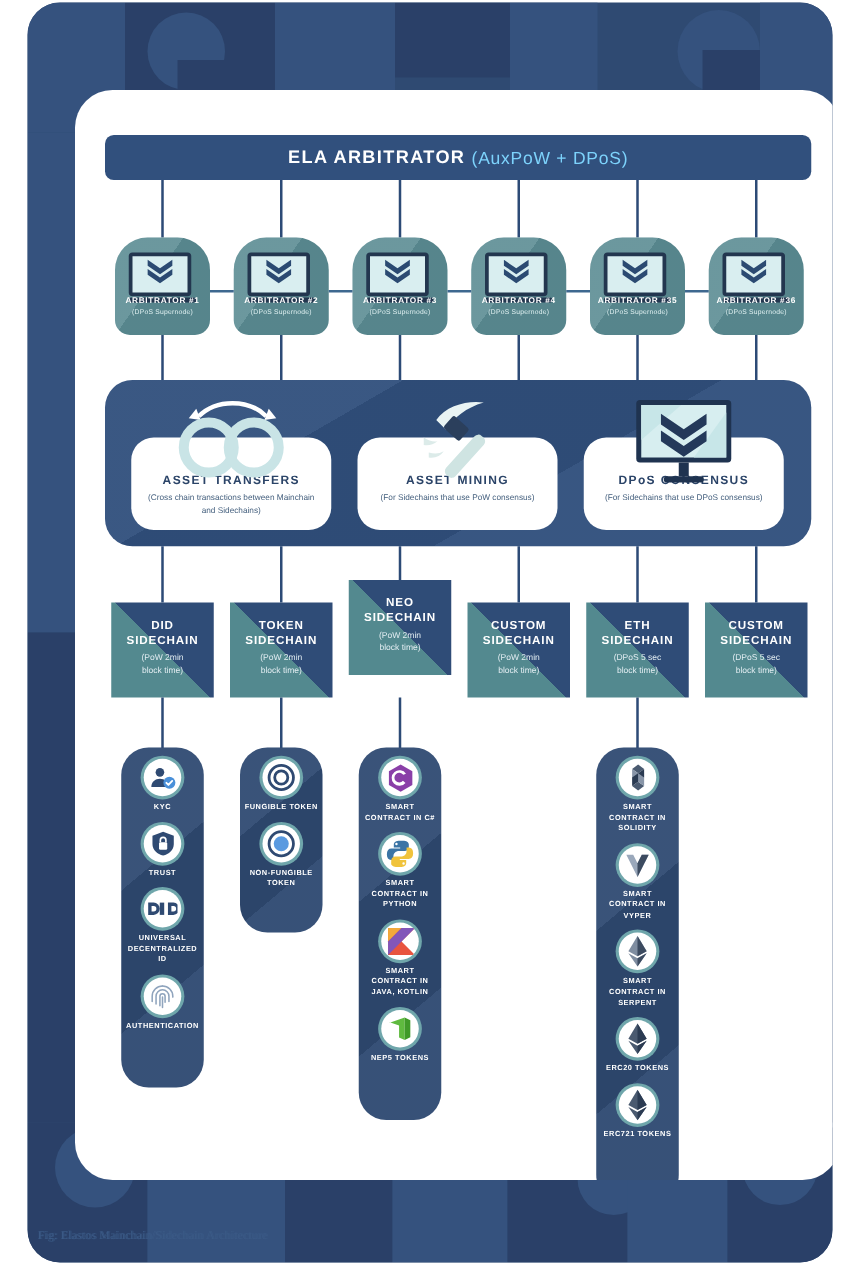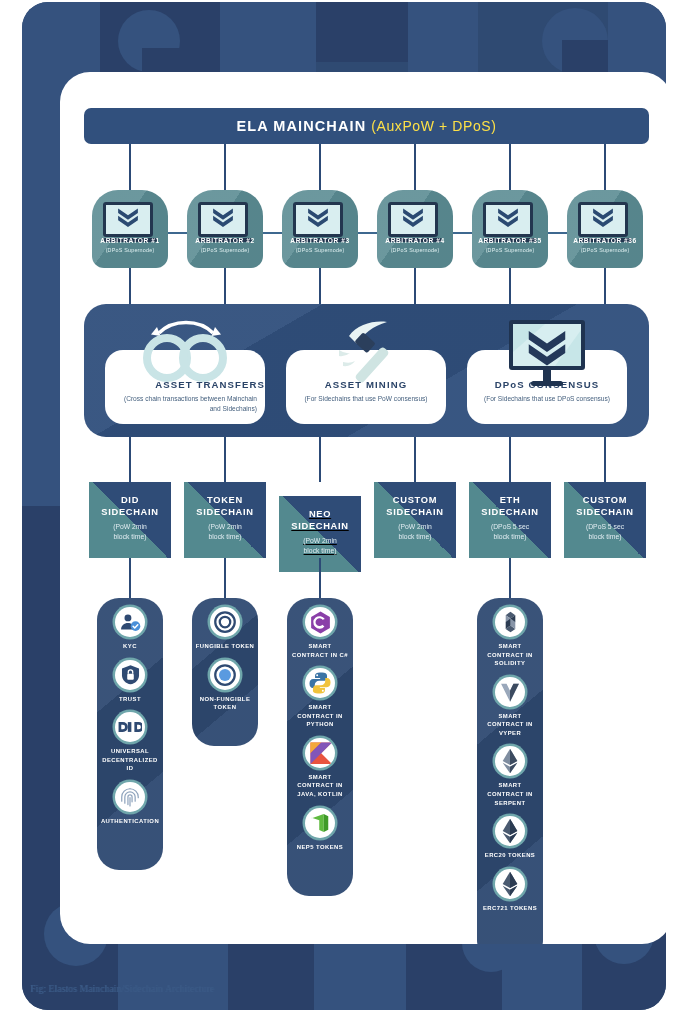--- a/index.html
+++ b/index.html
@@ -25,21 +25,21 @@
   }
 
   
   #mainchain{
     position:absolute;left:24px;top:36px;width:565px;height:36px;
     background:#31507d;border-radius:7px;
     display:flex;align-items:center;justify-content:center;
     color:#ffffff;letter-spacing:.6px;white-space:nowrap;
   }
   #mainchain .mc-strong{font-weight:bold;font-size:14.5px;letter-spacing:1.1px;}
-  #mainchain .mc-light{font-weight:normal;font-size:14px;margin-left:5px;color:#fde047;}
+  #mainchain .mc-light{font-weight:normal;font-size:14px;margin-left:5px;color:#7dd3fc;}
 
   
   .vline{position:absolute;width:2px;background:#2c4a76;}
   .hline{position:absolute;height:2px;background:#3e688f;}
 
   
   .arb{
     position:absolute;width:76px;height:78px;
     background:#5b8c93;border-radius:26px 26px 12px 12px;
     box-shadow:inset 0 0 0 0 rgba(0,0,0,0);
@@ -124,21 +124,21 @@
 
       <div class="blk" style="left:0;top:104px;width:38px;height:400px;"></div>
       <div class="blk2" style="left:0;top:504px;width:38px;height:392px;"></div>
       <div class="blk" style="left:606px;top:104px;width:38px;height:360px;"></div>
       <div class="blk2" style="left:606px;top:464px;width:38px;height:432px;"></div>
     </div>
 
     <div id="card">
 
       <div id="mainchain">
-        <span class="mc-strong">ELA MAINCHAIN</span>
+        <span class="mc-strong">ELA ARBITRATOR</span>
         <span class="mc-light">(AuxPoW + DPoS)</span>
       </div>
 
       <div id="arb-connectors">
           <div class="vline" style="left: 69px; top: 72px; height: 46px;"></div>
           <div class="vline" style="left: 164px; top: 72px; height: 46px;"></div>
           <div class="vline" style="left: 259px; top: 72px; height: 46px;"></div>
           <div class="vline" style="left: 354px; top: 72px; height: 46px;"></div>
           <div class="vline" style="left: 449px; top: 72px; height: 46px;"></div>
           <div class="vline" style="left: 544px; top: 72px; height: 46px;"></div>
@@ -271,21 +271,21 @@
                   <svg xmlns="http://www.w3.org/2000/svg" width="48" height="39.36" viewBox="0 0 100 82">
                     <path d="M12 4 L50 30 L88 4 L88 22 L50 48 L12 22 Z" fill="#24395a"></path>
                     <path d="M12 32 L50 58 L88 32 L88 50 L50 76 L12 50 Z" fill="#24395a"></path>
                   </svg>
                 </g>
                 <rect x="38" y="52" width="8" height="11" fill="#1f3350"></rect>
                 <rect x="26" y="63" width="32" height="5" rx="2.5" fill="#1f3350"></rect>
               </svg></div>
           </div>
         <div id="consensus-cards">
-            <div class="cs-card" style="left: 21px; text-align: right;">
+            <div class="cs-card" style="left: 21px;">
               <div class="cs-title">ASSET TRANSFERS</div>
               <div class="cs-sub">(Cross chain transactions between Mainchain and Sidechains)</div>
             </div>
             <div class="cs-card" style="left: 202px;">
               <div class="cs-title">ASSET MINING</div>
               <div class="cs-sub">(For Sidechains that use PoW consensus)</div>
             </div>
             <div class="cs-card" style="left: 383px;">
               <div class="cs-title">DPoS CONSENSUS</div>
               <div class="cs-sub">(For Sidechains that use DPoS consensus)</div>
@@ -304,21 +304,21 @@
 
       <div id="sidechain-row">
           <div class="sc" style="left: 29px; top: 410px;">
             <div class="sc-t">DID<br>SIDECHAIN</div>
             <div class="sc-s">(PoW 2min<br>block time)</div>
           </div>
           <div class="sc" style="left: 124px; top: 410px;">
             <div class="sc-t">TOKEN<br>SIDECHAIN</div>
             <div class="sc-s">(PoW 2min<br>block time)</div>
           </div>
-          <div class="sc" style="left: 219px; top: 424px; text-decoration: underline;">
+          <div class="sc" style="left: 219px; top: 392px;">
             <div class="sc-t">NEO<br>SIDECHAIN</div>
             <div class="sc-s">(PoW 2min<br>block time)</div>
           </div>
           <div class="sc" style="left: 314px; top: 410px;">
             <div class="sc-t">CUSTOM<br>SIDECHAIN</div>
             <div class="sc-s">(PoW 2min<br>block time)</div>
           </div>
           <div class="sc" style="left: 409px; top: 410px;">
             <div class="sc-t">ETH<br>SIDECHAIN</div>
             <div class="sc-s">(DPoS 5 sec<br>block time)</div>

